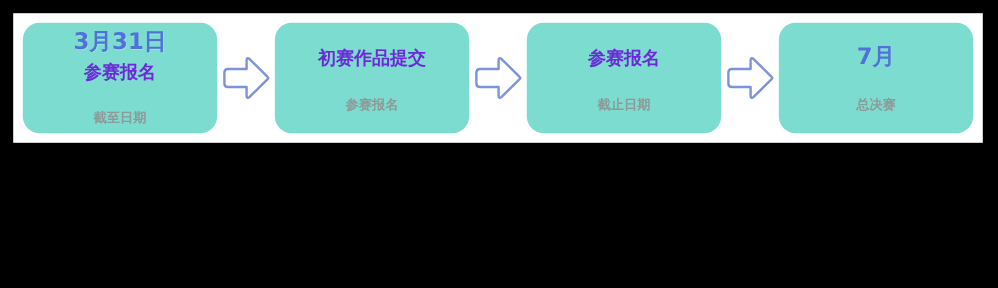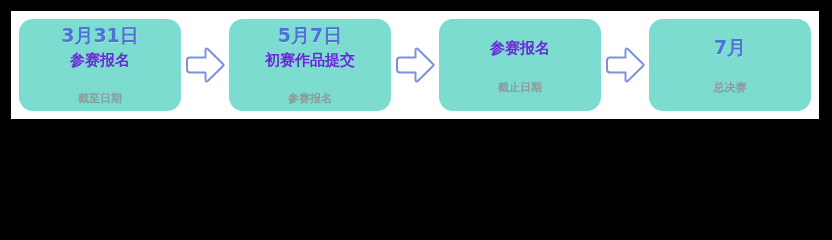--- a/index.html
+++ b/index.html
@@ -102,21 +102,20 @@
       <div class="stage-sub">截至日期</div>
     </div>
 
     <div class="arrow-connector">
       <svg width="44" height="40" viewBox="0 0 44 40" fill="none" xmlns="http://www.w3.org/2000/svg">
         <path d="M4 15.5 Q4 12.5 7 12.5 L22.5 12.5 L22.5 5.5 Q22.5 2.5 25 4.2 L40 19 Q41.2 20 40 21 L25 35.8 Q22.5 37.5 22.5 34.5 L22.5 27.5 L7 27.5 Q4 27.5 4 24.5 Z" stroke="#7B92DC" stroke-width="2" stroke-linejoin="round" fill="#ffffff"></path>
       </svg>
     </div>
 
     <div class="stage-card">
-      <div class="stage-date">5月7日</div>
       <div class="stage-title">初赛作品提交</div>
       <div class="stage-sub">参赛报名</div>
     </div>
 
     <div class="arrow-connector">
       <svg width="44" height="40" viewBox="0 0 44 40" fill="none" xmlns="http://www.w3.org/2000/svg">
         <path d="M4 15.5 Q4 12.5 7 12.5 L22.5 12.5 L22.5 5.5 Q22.5 2.5 25 4.2 L40 19 Q41.2 20 40 21 L25 35.8 Q22.5 37.5 22.5 34.5 L22.5 27.5 L7 27.5 Q4 27.5 4 24.5 Z" stroke="#7B92DC" stroke-width="2" stroke-linejoin="round" fill="#ffffff"></path>
       </svg>
     </div>
 

